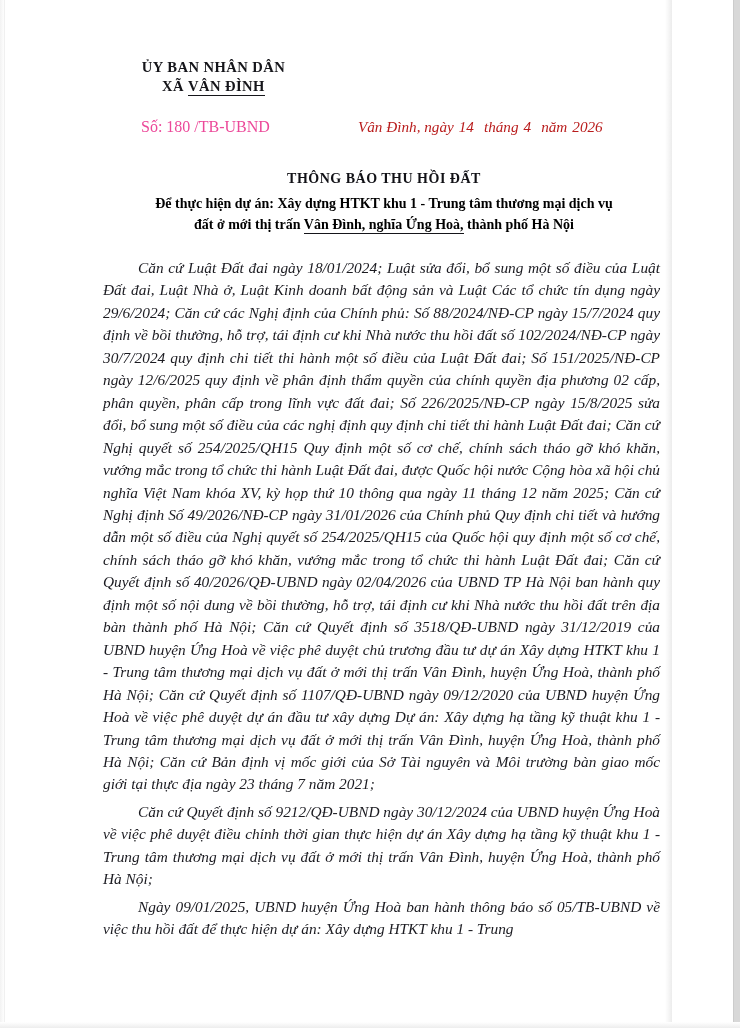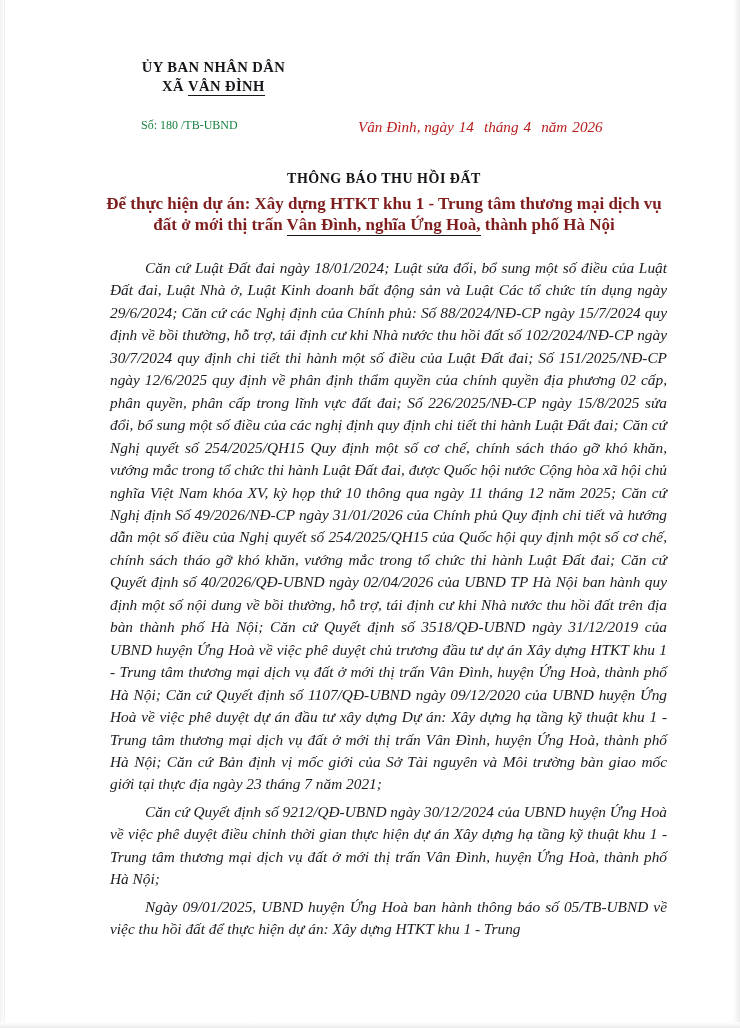--- a/index.html
+++ b/index.html
@@ -11,23 +11,24 @@
   body {
     width: 740px;
     height: 1028px;
     overflow: hidden;
     font-family: "Liberation Serif", "DejaVu Serif", serif;
   }
 
   
   .page-wrap {
     position: relative;
-    width: 740px;
+    width: 664px;
     height: 1028px;
     background: #ffffff;
+    padding-left: 8px;
   }
   .sheet {
     position: absolute;
     left: 5px;
     top: 0;
     width: 728px;
     height: 1022px;
     background: #ffffff;
     box-shadow: 0 0 0 1px rgba(0,0,0,0.055);
   }
@@ -110,22 +111,22 @@
   }
   .nation-line2 span.ul-part {
     border-bottom: 1.5px solid #15151a;
     padding-bottom: 2px;
   }
 
   .number-line {
     position: absolute;
     left: 38px;
     top: 60px;
-    font-size: 12px;
-    color: #15803d;
+    font-size: 16px;
+    color: #ec4899;
     white-space: nowrap;
   }
   .date-line {
     position: absolute;
     left: 255px;
     top: 60px;
     font-style: italic;
     font-size: 15.2px;
     color: #b91c1c;
     white-space: nowrap;
@@ -143,36 +144,36 @@
   .main-title {
     font-weight: bold;
     font-size: 14px;
     letter-spacing: 0.5px;
     line-height: 22px;
     color: #111116;
     white-space: nowrap;
   }
   .subtitle {
     font-weight: bold;
-    font-size: 17px;
+    font-size: 14px;
     line-height: 20.5px;
-    color: #7f1d1d;
+    color: #000000;
     margin-top: 4px;
   }
   .subtitle .sub-l1 { display: block; white-space: nowrap; }
   .subtitle .sub-l2 { display: block; white-space: nowrap; }
   .subtitle .ul-part {
     border-bottom: 1.3px solid #15151a;
     padding-bottom: 1px;
   }
 
   
   .body-block {
     position: absolute;
-    left: 7px;
+    left: 0;
     top: 257px;
     width: 557px;
   }
   .para {
     font-style: italic;
     font-size: 15.35px;
     line-height: 22.45px;
     color: #1a1a20;
     text-align: justify;
     text-justify: inter-word;

